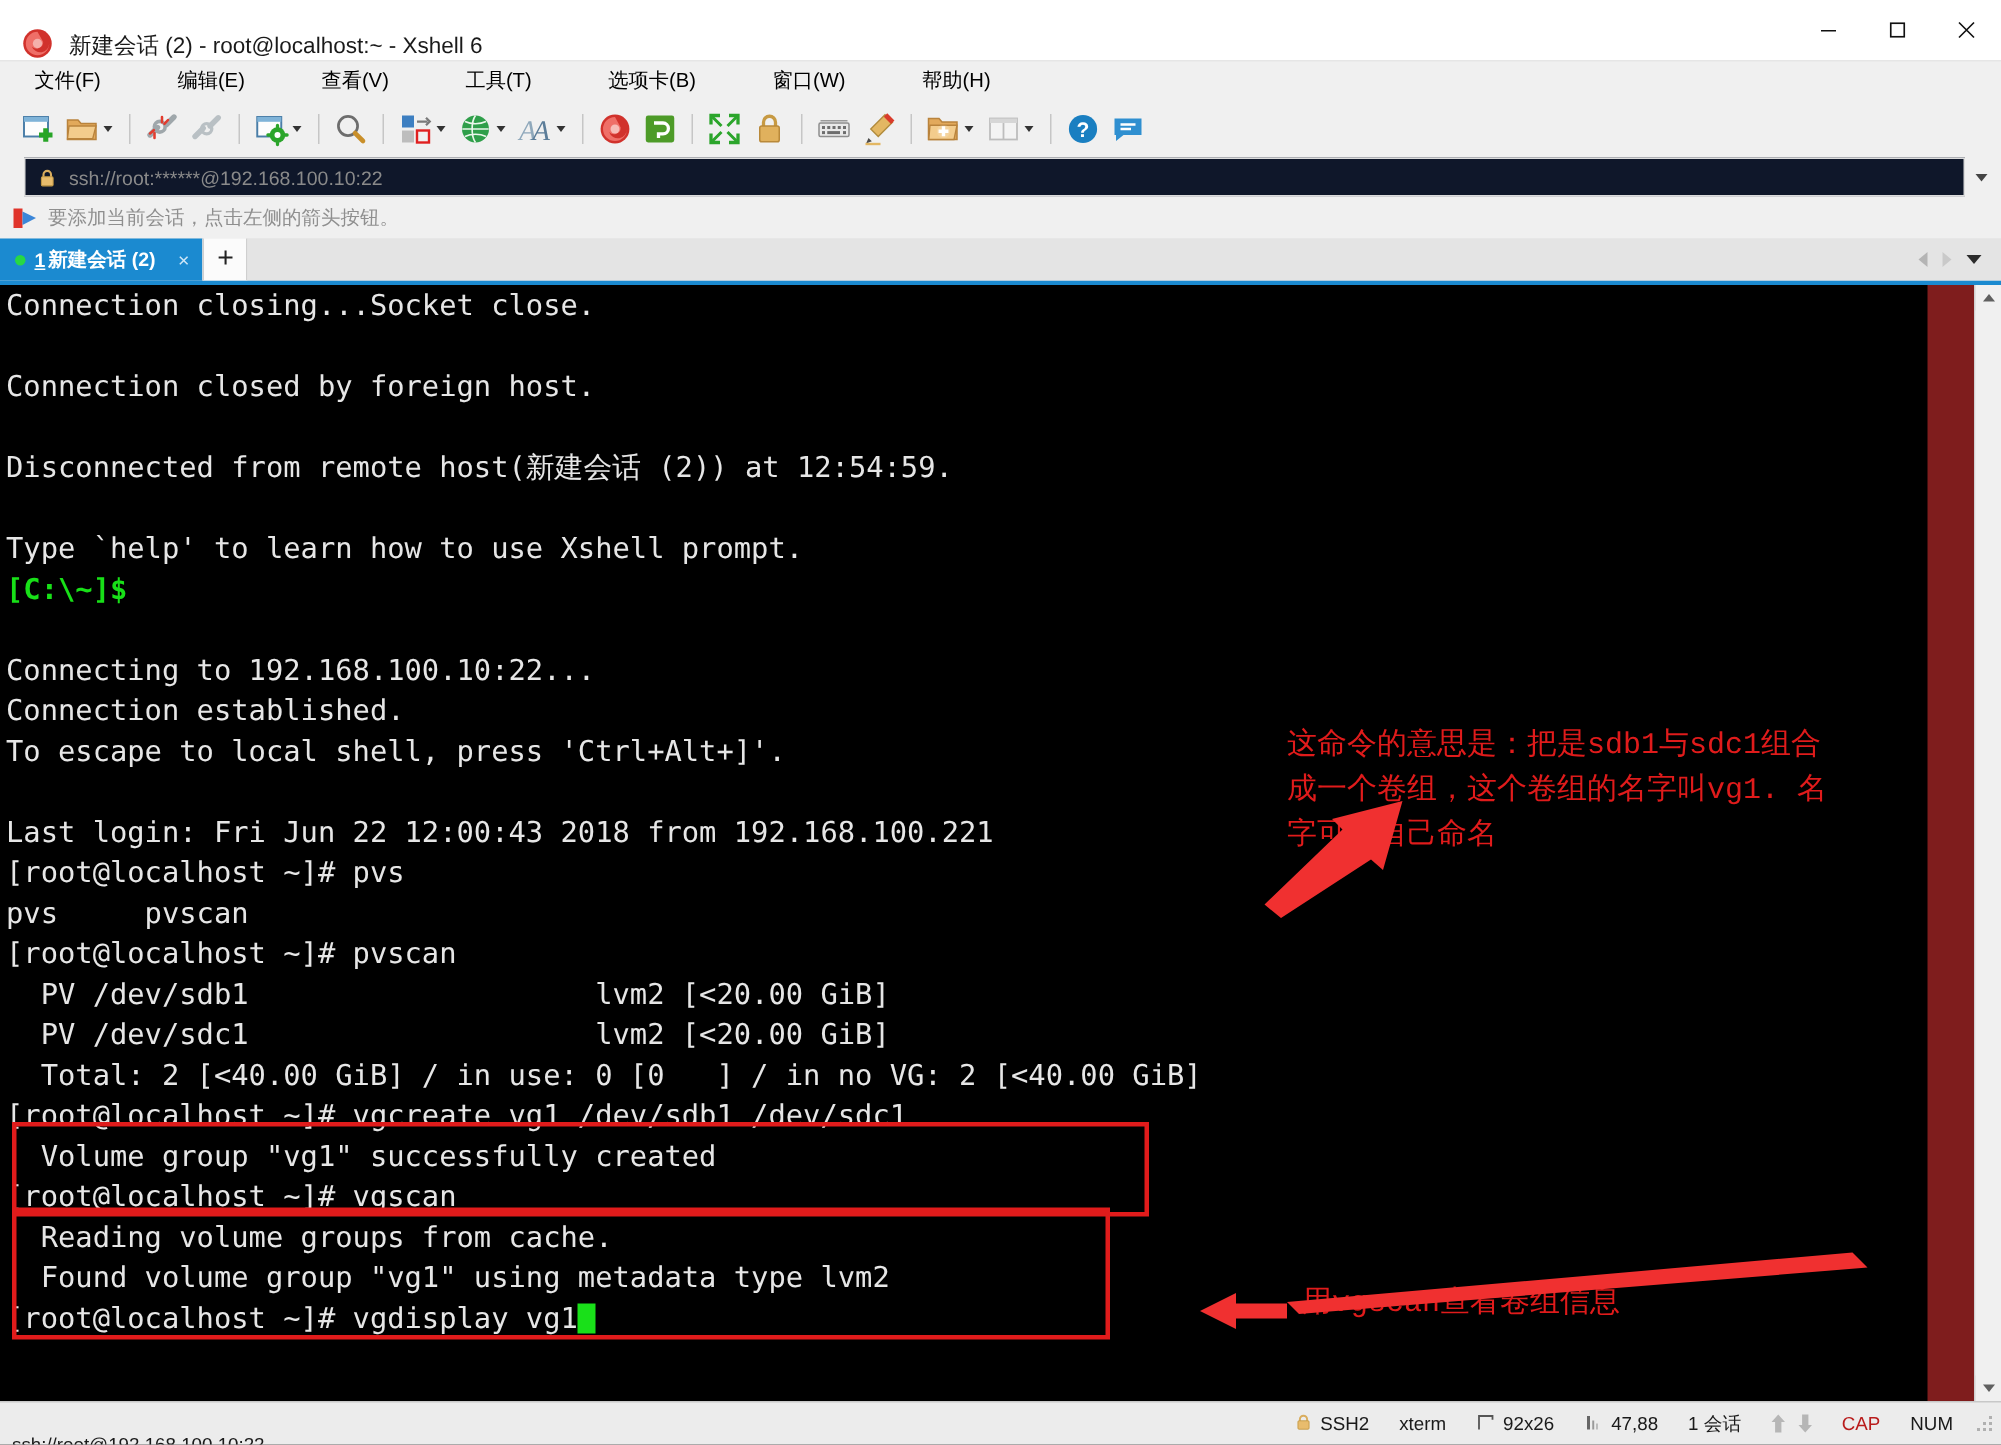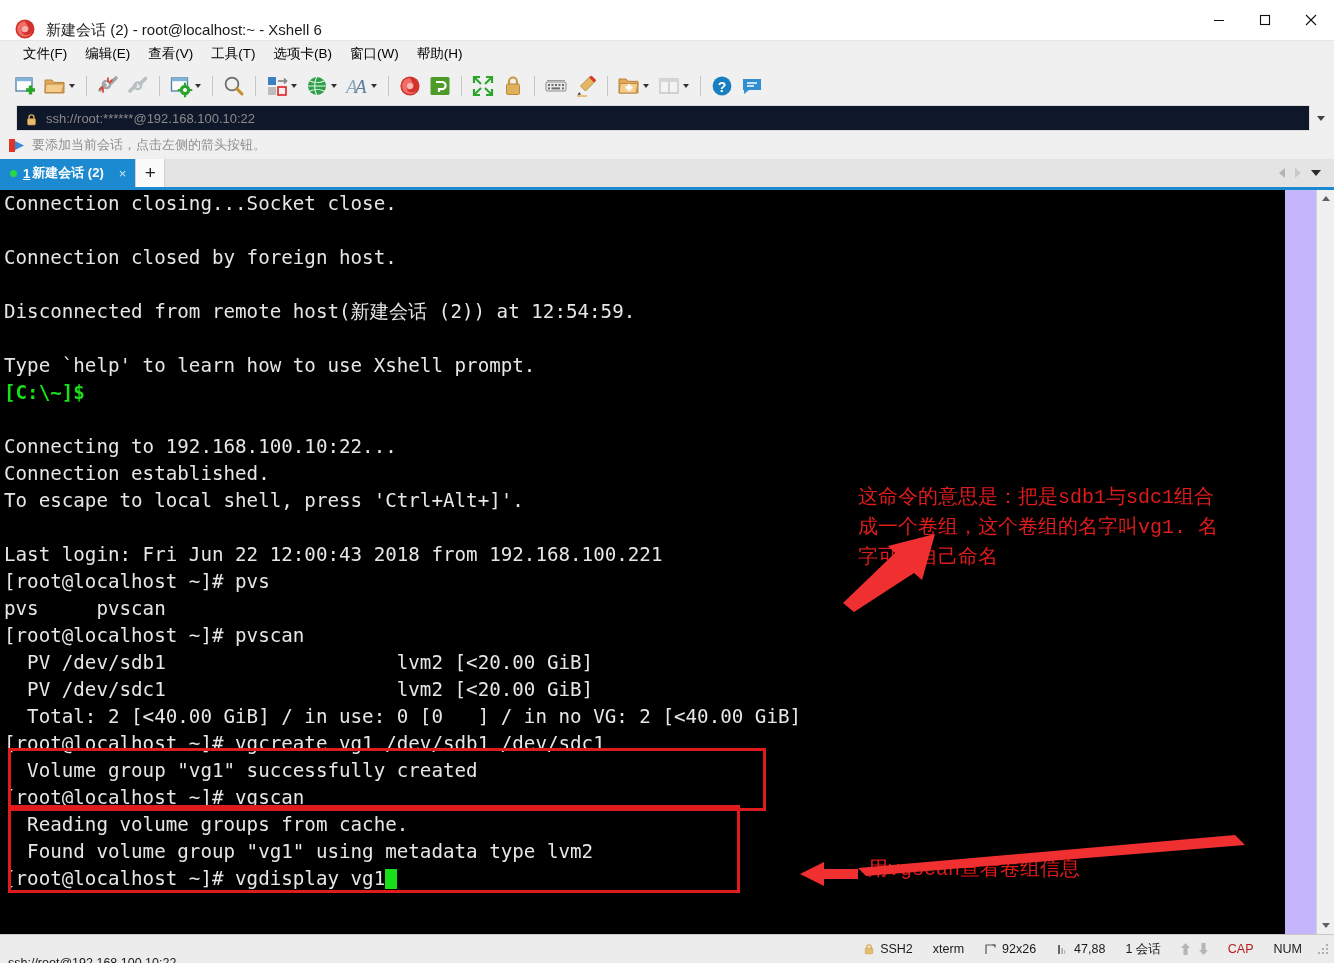--- a/index.html
+++ b/index.html
@@ -14,21 +14,21 @@
 
   
   .titlebar{height:40px;background:#ffffff;display:flex;align-items:flex-end;flex:0 0 40px;}
   .title-icon{width:22px;height:22px;margin-left:14px;margin-right:10px;flex:0 0 22px;}
   .title-text{font-size:15px;color:#1a1a1a;white-space:nowrap;}
   .title-spacer{flex:1 1 auto;}
   .winbtns{display:flex;height:40px;}
   .winbtn{width:46px;height:40px;display:flex;align-items:center;justify-content:center;font-size:14px;color:#222;}
 
   
-  .menubar{height:26px;background:#f0f0f0;display:flex;align-items:center;padding-left:14px;flex:0 0 26px;border-top:1px solid #e6e6e6;}
+  .menubar{height:26px;background:#f0f0f0;display:flex;align-items:center;padding-left:14px;flex:0 0 26px;border-top:1px solid #e6e6e6;gap:33px;}
   .menuitem{font-size:13.5px;color:#000;padding:3px 9px;white-space:nowrap;}
 
   
   .toolbar{height:38px;background:#f0f0f0;display:flex;align-items:center;padding-left:10px;flex:0 0 38px;}
   .tb-item{display:flex;align-items:center;height:30px;padding:0 3px;border-radius:2px;}
   .tb-ico{width:24px;height:24px;display:block;}
   .tb-caret{width:10px;height:24px;display:flex;align-items:center;justify-content:center;}
   .tb-caret:after{content:"";border-left:3.5px solid transparent;border-right:3.5px solid transparent;border-top:4px solid #333;}
   .tb-sep{width:1px;height:20px;background:#c6c6c6;margin:0 6px;}
 
@@ -54,21 +54,21 @@
   .newtab{width:28px;background:#fbfbfb;display:flex;align-items:center;justify-content:center;font-size:19px;color:#222;border-left:1px solid #cfcfcf;border-right:1px solid #cfcfcf;}
   .tabbar-spacer{flex:1 1 auto;background:#e4e4e4;}
   .tabnav{display:flex;align-items:center;padding-right:8px;background:#e4e4e4;}
   .tn-arrow{width:16px;height:18px;display:flex;align-items:center;justify-content:center;}
   .tn-arrow.left:after{content:"";border-top:5px solid transparent;border-bottom:5px solid transparent;border-right:6px solid #b4b4b4;}
   .tn-arrow.right:after{content:"";border-top:5px solid transparent;border-bottom:5px solid transparent;border-left:6px solid #c9c9c9;}
   .tn-caret{width:20px;height:18px;display:flex;align-items:center;justify-content:center;}
   .tn-caret:after{content:"";border-left:5px solid transparent;border-right:5px solid transparent;border-top:6px solid #2b2b2b;}
 
   
-  .termwrap{flex:1 1 auto;display:flex;background:#c4b5fd;position:relative;overflow:hidden;gap:31px;}
+  .termwrap{flex:1 1 auto;display:flex;background:#7f1d1d;position:relative;overflow:hidden;gap:31px;}
   .term{flex:1 1 auto;position:relative;background:#000;overflow:hidden;}
   .termtext{position:absolute;top:0;left:4px;right:0;
     font-family:"DejaVu Sans Mono","Liberation Mono",monospace;
     font-size:19.2px;line-height:27px;color:#e6e6e6;white-space:pre;}
   .termtext .ln{height:27px;}
   .green{color:#18e018;font-weight:bold;}
   .cursor{display:inline-block;width:12px;height:20px;background:#19e019;vertical-align:-4px;}
 
   
   .scroll{width:17px;background:#f0f0f0;border-left:1px solid #d0d0d0;display:flex;flex-direction:column;flex:0 0 17px;}
@@ -79,21 +79,21 @@
 
   
   .overlay{position:absolute;left:0;top:0;width:1334px;height:963px;pointer-events:none;}
   .anno{position:absolute;color:#e01b1b;font-family:Liberation Mono, monospace;font-size:20px;line-height:30px;white-space:pre-wrap;}
   .redbox{position:absolute;border:3px solid #e01b1b;}
 
   
   .statusbar{height:28px;background:#ececec;border-top:1px solid #c8c8c8;display:flex;align-items:center;flex:0 0 28px;font-size:12.5px;color:#1a1a1a;}
   .sb-left{padding-left:8px;white-space:nowrap;margin-top:27px;}
   .sb-spacer{flex:1 1 auto;}
-  .sb-cell{display:flex;align-items:center;padding:0 10px;white-space:nowrap;}
+  .sb-cell{display:flex;padding:0 10px;white-space:nowrap;}
   .sb-cell.dim{color:#b91c1c;}
   .sb-lock{width:12px;height:12px;margin-right:5px;flex:0 0 12px;}
   .sb-ico{width:13px;height:13px;margin-right:5px;flex:0 0 13px;}
   .sb-arrows{display:flex;align-items:center;padding:0 8px;}
   .sb-grip{width:14px;height:14px;margin-right:4px;margin-left:4px;}
 </style>
 </head>
 <body>
 
 <div class="app">

